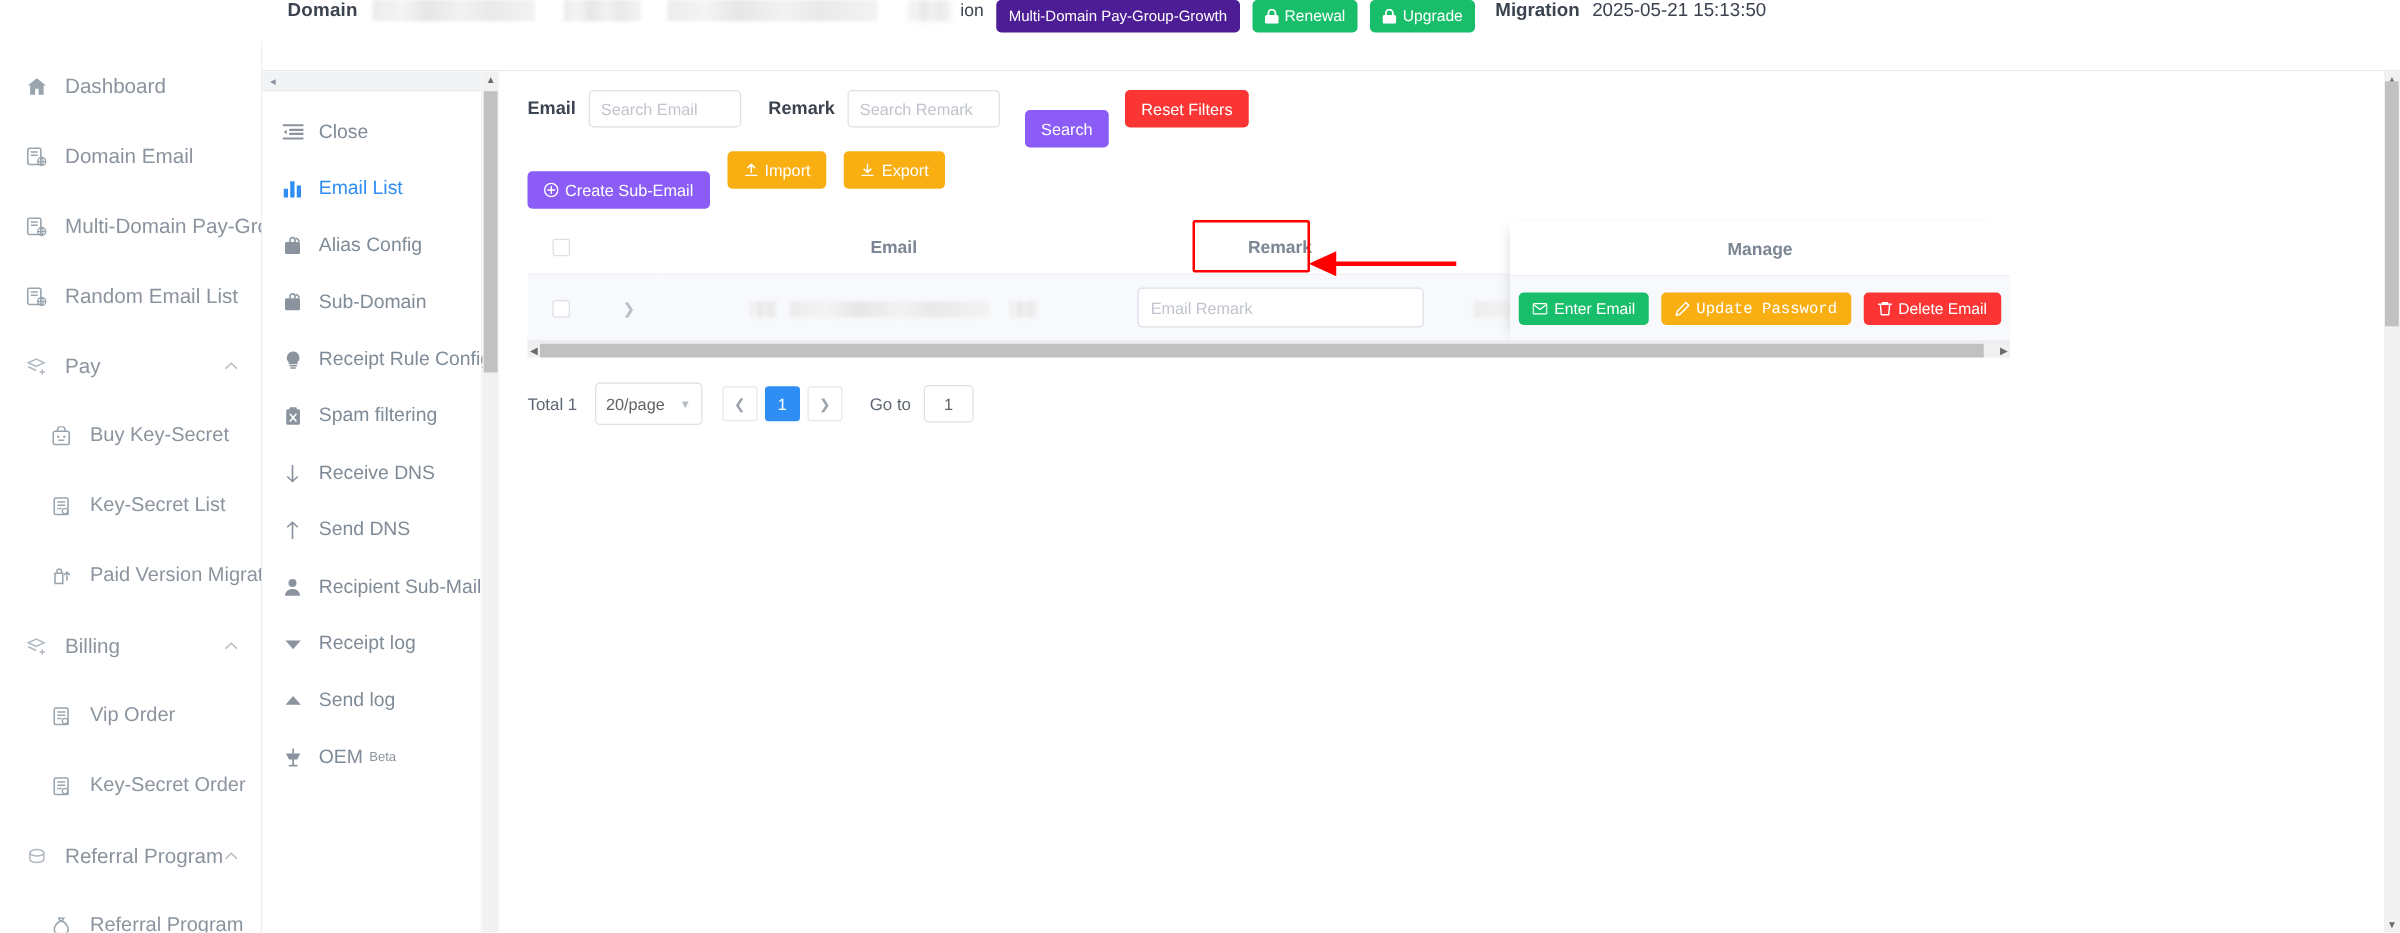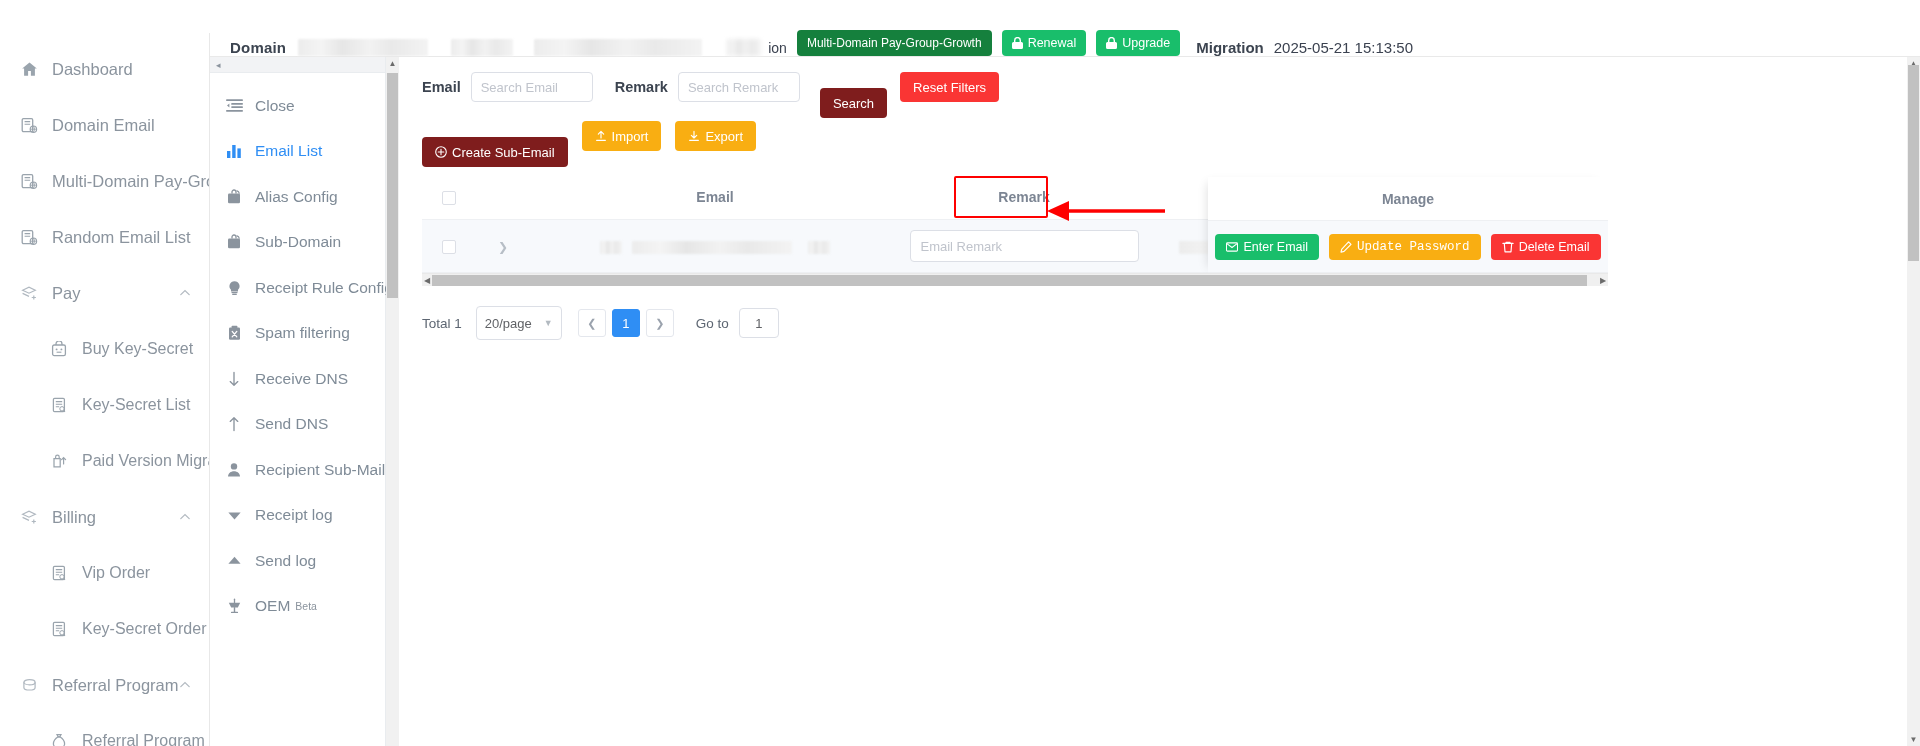--- a/index.html
+++ b/index.html
@@ -25,62 +25,62 @@
   .side-item {
     display: flex; align-items: center;
     height: 56px;
     padding-left: 18px;
     color: #8b949e;
     font-size: 16.5px;
     cursor: pointer;
     white-space: nowrap;
     position: relative;
   }
-  .side-item.sub { padding-left: 48px; font-size: 16px; }
+  .side-item.sub { padding-left: 38px; font-size: 16px; }
   .side-item .s-ico {
     width: 22px; min-width:22px; height: 20px;
     margin-right: 12px;
     display: inline-flex; align-items: center; justify-content: center;
     color: #9aa4ad;
   }
   .side-item .s-ico svg { display:block; }
   .side-item .s-label { flex: 1; }
   .side-item .s-arrow {
     margin-right: 18px; color:#b3bac1; display:flex; align-items:center;
   }
 
   
   .content { flex: 1; height: 746px; position: relative; background: #ffffff; display:flex; flex-direction:column; }
 
   
   .topbar {
     height: 57px; min-height:57px;
     background: #ffffff;
     border-bottom: 1px solid #e9e9e9;
-    display: flex; align-items: flex-end;
+    display: flex; align-items: flex-start;
     padding-left: 20px;
     white-space: nowrap;
   }
   .lbl-bold { font-weight: bold; color:#3c4450; font-size: 15px; letter-spacing:.2px; }
   .blur {
     display:inline-block; height: 17px;
     background: linear-gradient(90deg,#ececec 0%,#f4f4f4 18%,#e6e6e6 34%,#f2f2f2 55%,#e9e9e9 72%,#f3f3f3 100%);
     border-radius: 1px;
     margin: 0 3px;
     filter: blur(1.1px);
     vertical-align: middle;
   }
   .blur2 { filter: blur(2.2px); }
   .pill {
     display:inline-flex; align-items:center; justify-content:center;
     height: 26px; border-radius: 4px; color:#fff;
     font-size: 12.5px; padding: 0 10px; margin-left: 10px;
     cursor:pointer; white-space:nowrap;
   }
-  .pill.red { background:#15803d; font-size:12px; }
+  .pill.red { background:#4c1d95; font-size:12px; }
   .pill.green { background:#19be6b; }
   .pill .picon { margin-right:5px; display:inline-flex; }
   .exp-label { font-weight:bold; color:#3c4450; font-size:15px; margin-left:16px; }
   .exp-val { color:#3b4250; font-size:15px; margin-left:10px; }
 
   
   .body-split { flex:1; display:flex; min-height:0; position:relative; background:#fff; }
 
   .subnav-wrap { width: 176px; min-width:176px; position:relative; border-right:1px solid #e9ecef; background:#fff; }
   .subnav-collapse {
@@ -106,21 +106,21 @@
     width: 122px; height: 30px; border:1px solid #dcdfe6; border-radius:4px;
     padding: 0 9px; font-size:13px; color:#606266; outline:none; background:#fff;
     font-family:"Liberation Sans", sans-serif;
   }
   .f-input::placeholder { color:#c0c4cc; }
   .btn {
     height: 30px; border-radius:4px; border:none; color:#fff; font-size:13px;
     padding: 0 13px; cursor:pointer; display:inline-flex; align-items:center; justify-content:center;
     font-family:"Liberation Sans", sans-serif; white-space:nowrap;
   }
-  .btn.blue { background:#7f1d1d;margin-top:32px; }
+  .btn.blue { background:#8b5cf6;margin-top:32px; }
   .btn.red  { background:#fa3534; }
   .btn.orange { background:#f9ae12; }
   .btn .bico { margin-right:5px; display:inline-flex; align-items:center; }
 
   .action-row { display:flex; align-items:center; height:30px; margin-bottom: 26px; position:relative; }
   .action-row .btn { margin-right: 14px; }
 
   
   .hl-box {
     position:absolute; left:568px; top:119px; width:94px; height:42px;

